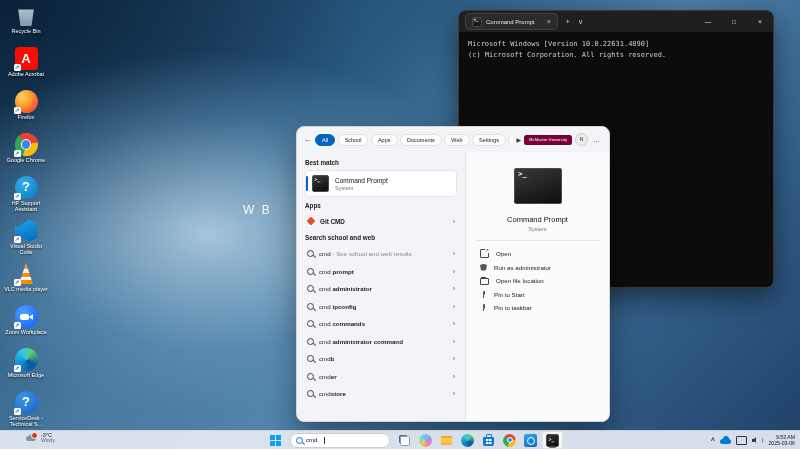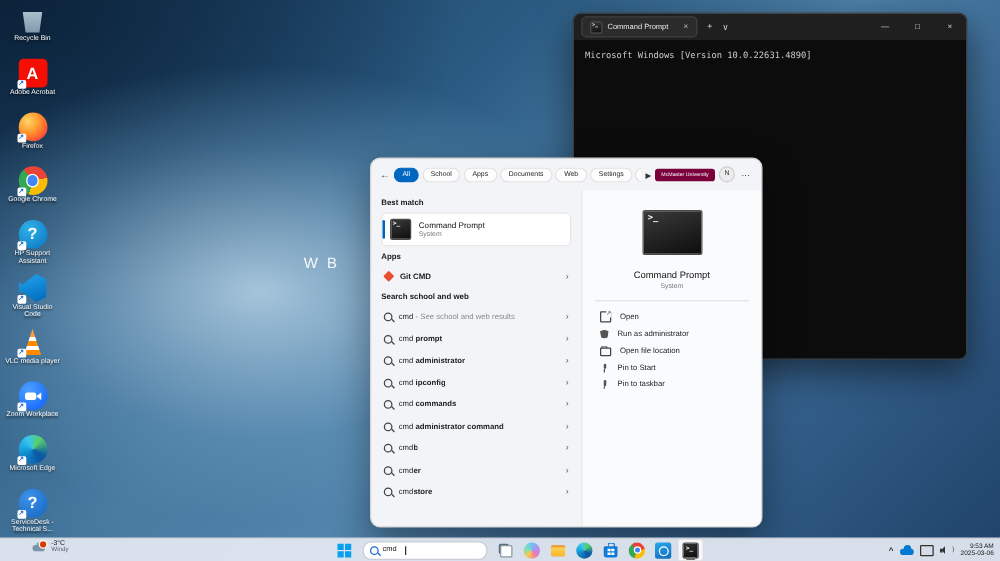--- a/index.html
+++ b/index.html
@@ -259,20 +259,21 @@
       <div class="win-controls">
         <span class="win-btn">—</span>
         <span class="win-btn">□</span>
         <span class="win-btn">×</span>
       </div>
     </div>
     <div class="cmd-body">
 
         <div class="cline">Microsoft Windows [Version 10.0.22631.4890]</div>
 
+        <div class="cline">(c) Microsoft Corporation. All rights reserved.</div>
 
         <div class="cline"></div>
 
       </div>
   </div>
 
   <div class="search-panel">
     <div class="sp-header">
       <span class="sp-back">←</span>
       <div class="sp-tabs">

